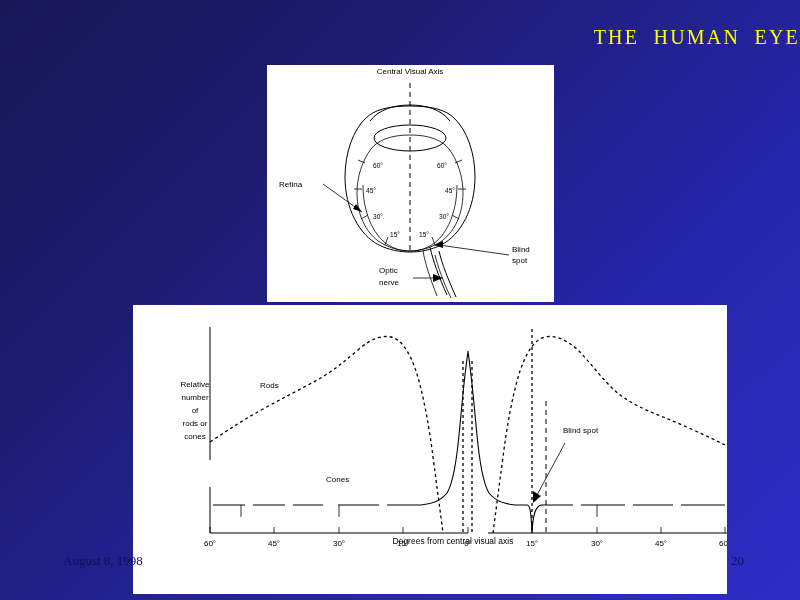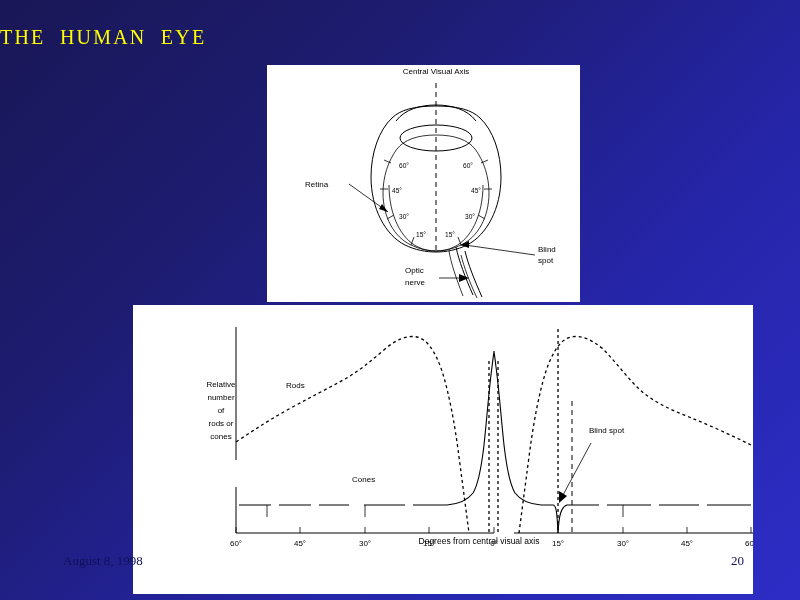--- a/index.html
+++ b/index.html
@@ -17,32 +17,31 @@
     width: 800px;
     height: 600px;
     background: linear-gradient(135deg, #191756 0%, #1d1c70 30%, #2525a8 65%, #2d2dc6 100%);
     overflow: hidden;
   }
   #slide-title {
     position: absolute;
     top: 26px;
     left: 0;
     width: 800px;
-    text-align: left;
+    text-align: right;
     color: #ffff00;
     font-family: "Liberation Serif", serif;
     font-size: 20px;
     letter-spacing: 2.2px;
     white-space: pre;
   }
   .figure {
     position: absolute;
     background: #ffffff;
     overflow: hidden;
-    padding-left: 26px;
   }
   #eye-figure {
     left: 267px;
     top: 65px;
     width: 287px;
     height: 237px;
   }
   #dist-figure {
     left: 133px;
     top: 305px;

